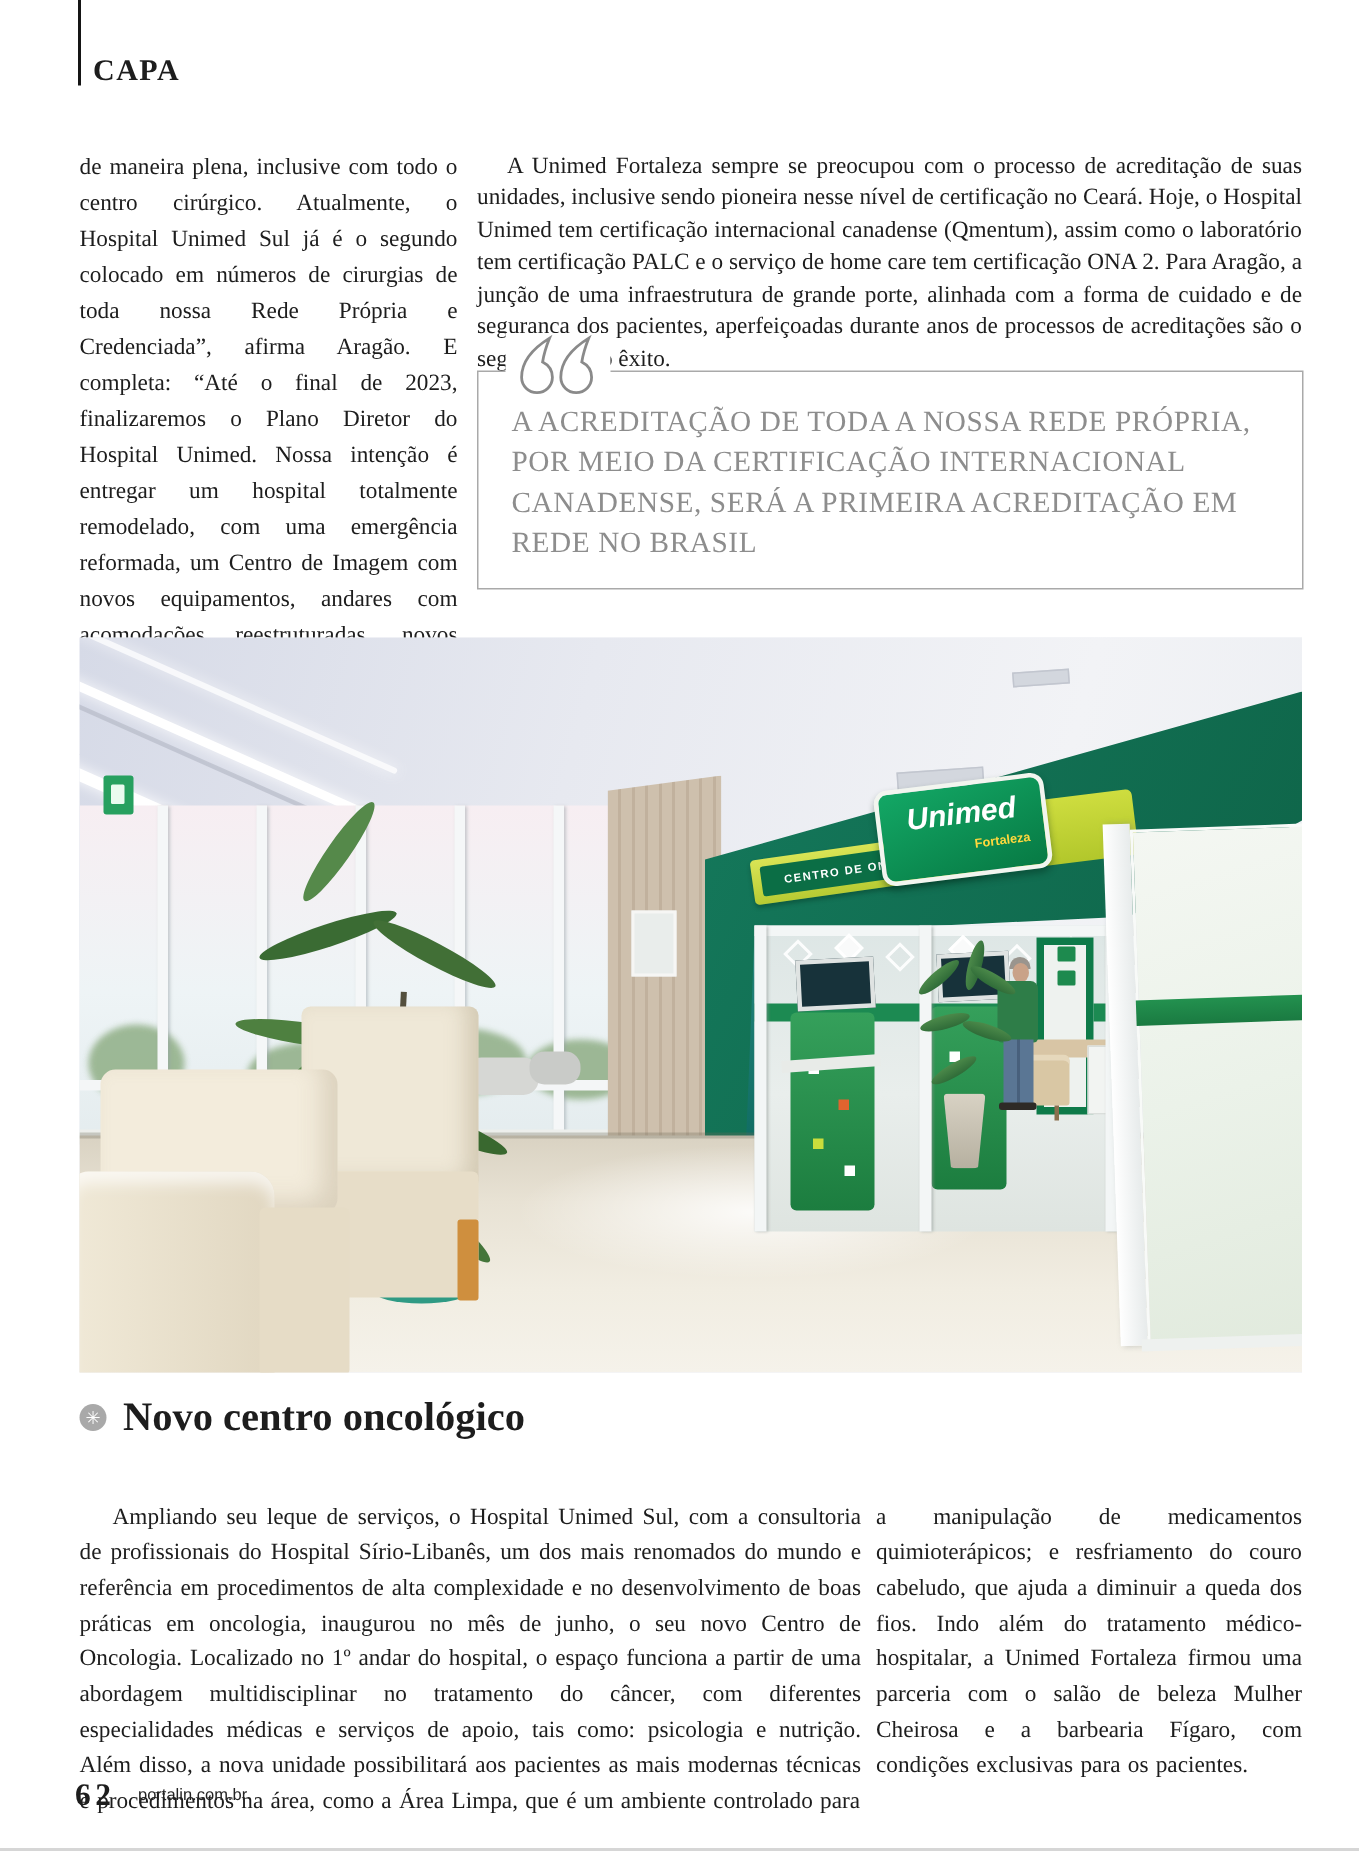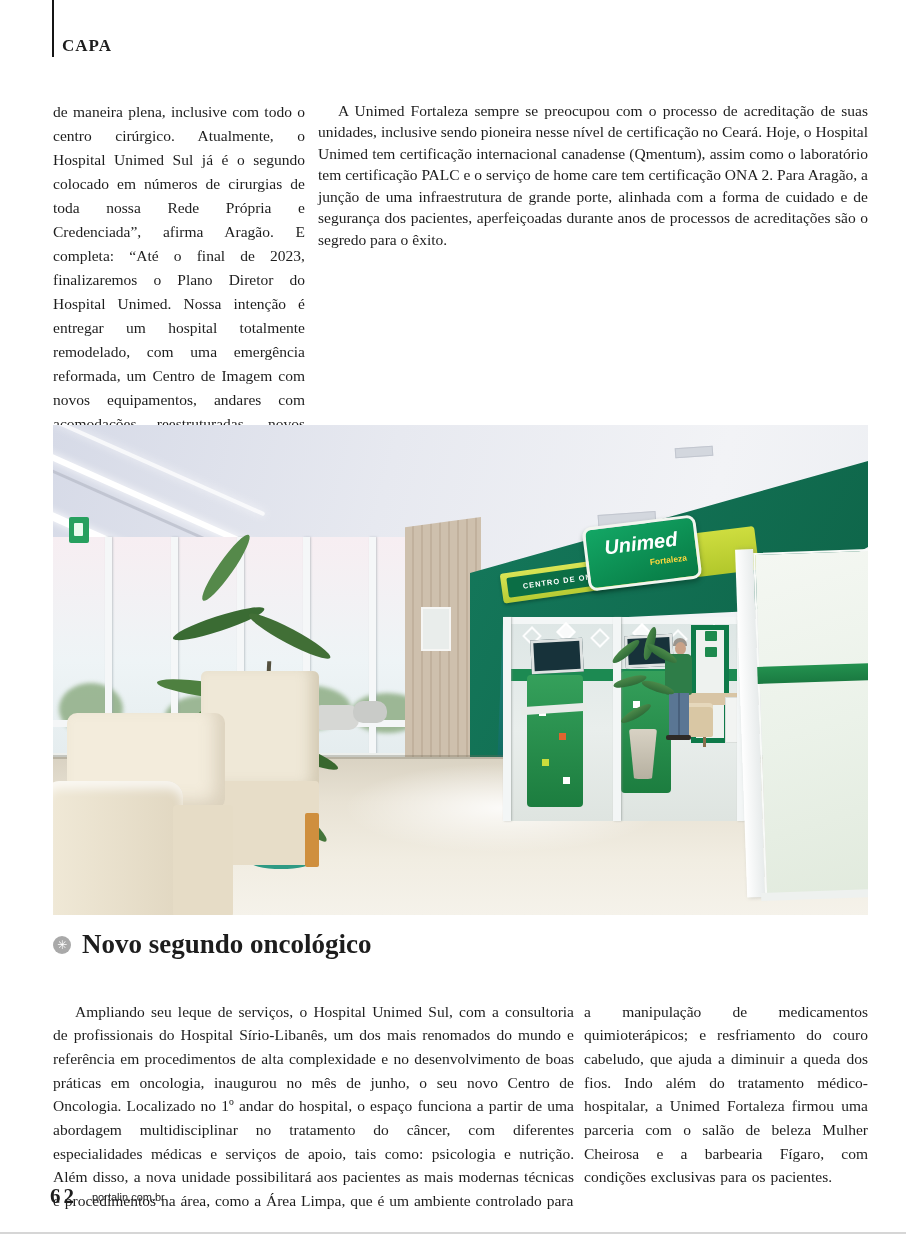--- a/index.html
+++ b/index.html
@@ -1,20 +1,20 @@
 <!DOCTYPE html>
 <html><head>
 <meta charset="utf-8">
 <style>
   html,body{margin:0;padding:0;background:#fff;}
   .page{position:relative;width:906px;height:1240px;background:#fff;overflow:hidden;
         font-family:"Liberation Serif",serif;color:#1d1d1d;}
   
   .kicker-rule{position:absolute;left:52px;top:0;width:2px;height:57px;background:#151515;}
-  .kicker{position:absolute;left:62px;top:36px;font-size:17px;font-weight:bold;letter-spacing:1px;}
+  .kicker{position:absolute;left:62px;top:36px;font-size:20px;font-weight:bold;letter-spacing:1px;}
   
   .col-left-top{position:absolute;left:53px;top:84px;width:252px;font-size:15.5px;line-height:24px;
                 text-align:justify;word-spacing:1px;}
   .col-right-top{position:absolute;left:318px;top:84px;width:550px;font-size:15.5px;line-height:21.6px;
                 text-align:justify;text-indent:20px;}
   
   .quote-box{position:absolute;left:318px;top:247px;width:549px;height:144px;border:1px solid #a9a9a9;}
   .quote-text{position:absolute;left:22px;top:20px;right:14px;font-size:19.5px;line-height:27px;
               color:#8d8d8d;letter-spacing:.4px;}
   .quote-glyph{position:absolute;left:18px;top:-26px;background:#fff;padding:0 7px;line-height:0;}
@@ -124,20 +124,29 @@
 <body>
 
 <div class="page">
 
   <div class="kicker-rule"></div>
   <div class="kicker">CAPA</div>
 
   <p class="col-left-top">de maneira plena, inclusive com todo o centro cirúrgico. Atualmente, o Hospital Unimed Sul já é o segundo colocado em números de cirurgias de toda nossa Rede Própria e Credenciada”, afirma Aragão. E completa: “Até o final de 2023, finalizaremos o Plano Diretor do Hospital Unimed. Nossa intenção é entregar um hospital totalmente remodelado, com uma emergência reformada, um Centro de Imagem com novos equipamentos, andares com acomodações reestruturadas, novos pórticos nas entradas e uma fachada moderna e alinhada com o atual posicionamento da marca”.</p>
   <p class="col-right-top">A Unimed Fortaleza sempre se preocupou com o processo de acreditação de suas unidades, inclusive sendo pioneira nesse nível de certificação no Ceará. Hoje, o Hospital Unimed tem certificação internacional canadense (Qmentum), assim como o laboratório tem certificação PALC e o serviço de home care tem certificação ONA 2. Para Aragão, a junção de uma infraestrutura de grande porte, alinhada com a forma de cuidado e de segurança dos pacientes, aperfeiçoadas durante anos de processos de acreditações são o segredo para o êxito.</p>
 
+  <div class="quote-box">
+    <span class="quote-glyph">
+      <svg width="56" height="46" viewBox="0 0 60 48">
+        <path d="M24 3 C11 11 4 21 4 31 a11 11 0 1 0 22 0 c0-5-3-9-7-11 1-6 3-12 5-17 z" fill="#ffffff" stroke="#8a8a8a" stroke-width="2"></path>
+        <path d="M52 3 C39 11 32 21 32 31 a11 11 0 1 0 22 0 c0-5-3-9-7-11 1-6 3-12 5-17 z" fill="#ffffff" stroke="#8a8a8a" stroke-width="2"></path>
+      </svg>
+    </span>
+    <div class="quote-text">A ACREDITAÇÃO DE TODA A NOSSA REDE PRÓPRIA, POR MEIO DA CERTIFICAÇÃO INTERNACIONAL CANADENSE, SERÁ A PRIMEIRA ACREDITAÇÃO EM REDE NO BRASIL</div>
+  </div>
 
   <div class="photo">
     <div class="ph-ceiling"></div>
     <div class="ceil-seam"></div>
     <div class="led s1"></div>
     <div class="led s2"></div>
     <div class="led s3"></div>
     <div class="vent v1"></div>
     <div class="vent v2"></div>
     <div class="vent v3"></div>
@@ -256,21 +265,21 @@
     <div class="ph-chair2-back"></div>
     <div class="ph-chair2-seat"></div>
     <div class="ph-chair2-trim"></div>
     <div class="ph-chair1-back"></div>
     <div class="ph-chair1-arm"></div>
     <div class="ph-chair1-side"></div>
   </div>
 
   <div class="section-head">
     <div class="section-icon">✳</div>
-    <div class="section-title">Novo segundo oncológico</div>
+    <div class="section-title">Novo centro oncológico</div>
   </div>
   <p class="sec-left">Ampliando seu leque de serviços, o Hospital Unimed Sul, com a consultoria de profissionais do Hospital Sírio-Libanês, um dos mais renomados do mundo e referência em procedimentos de alta complexidade e no desenvolvimento de boas práticas em oncologia, inaugurou no mês de junho, o seu novo Centro de Oncologia. Localizado no 1º andar do hospital, o espaço funciona a partir de uma abordagem multidisciplinar no tratamento do câncer, com diferentes especialidades médicas e serviços de apoio, tais como: psicologia e nutrição. Além disso, a nova unidade possibilitará aos pacientes as mais modernas técnicas e procedimentos na área, como a Área Limpa, que é um ambiente controlado para</p>
   <p class="sec-right">a manipulação de medicamentos quimioterápicos; e resfriamento do couro cabeludo, que ajuda a diminuir a queda dos fios. Indo além do tratamento médico-hospitalar, a Unimed Fortaleza firmou uma parceria com o salão de beleza Mulher Cheirosa e a barbearia Fígaro, com condições exclusivas para os pacientes.</p>
 
   <div class="page-num">62</div>
   <div class="site">portalin.com.br</div>
   <div class="bottom-rule"></div>
 
 </div>
 

